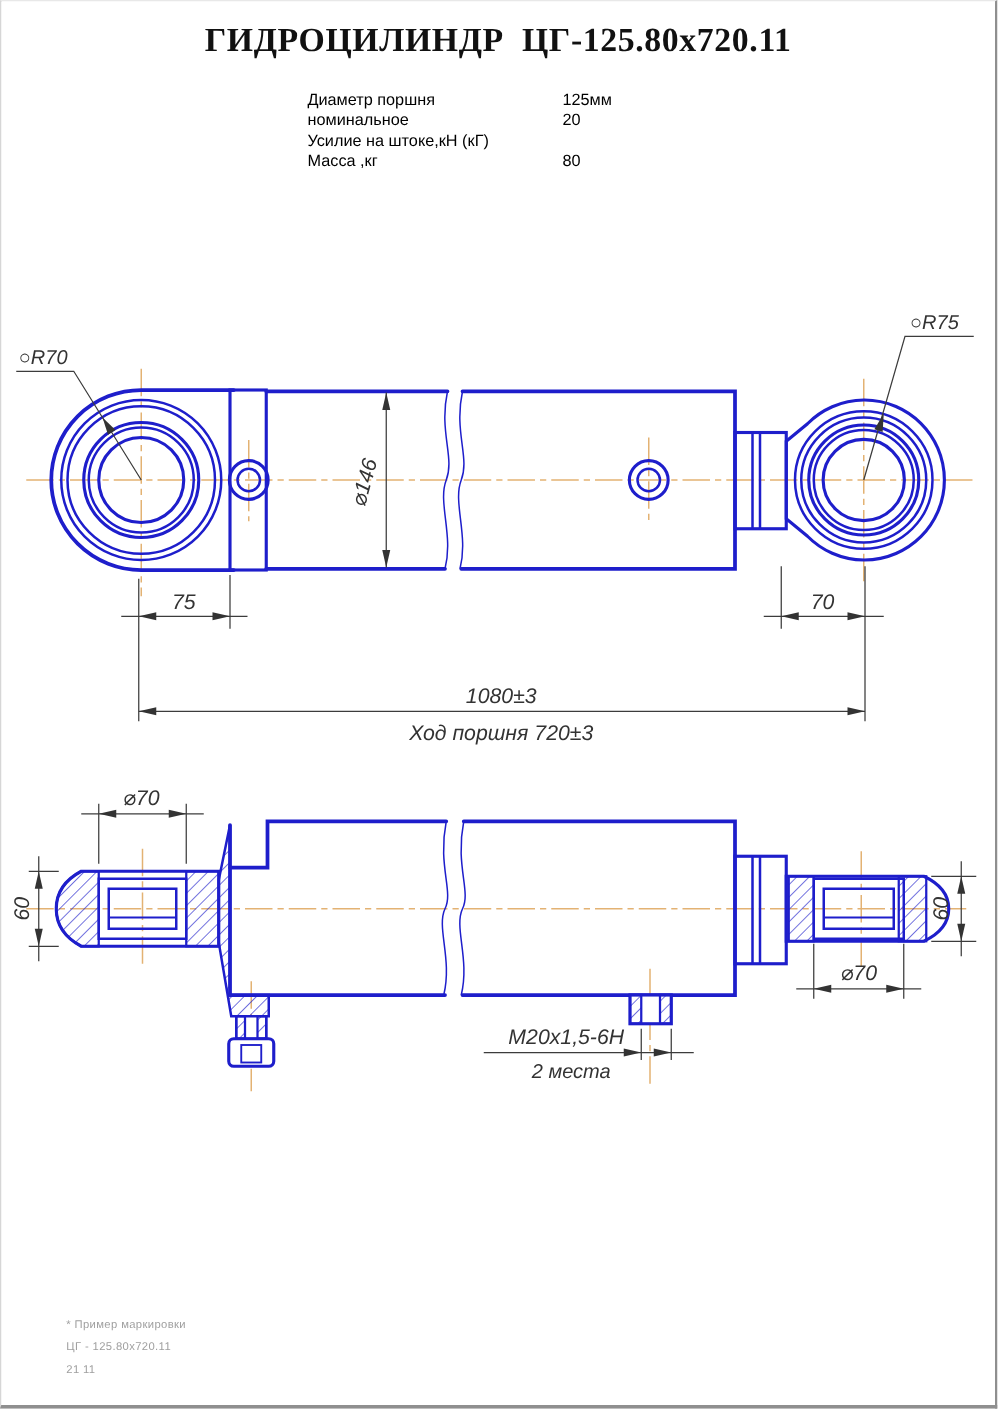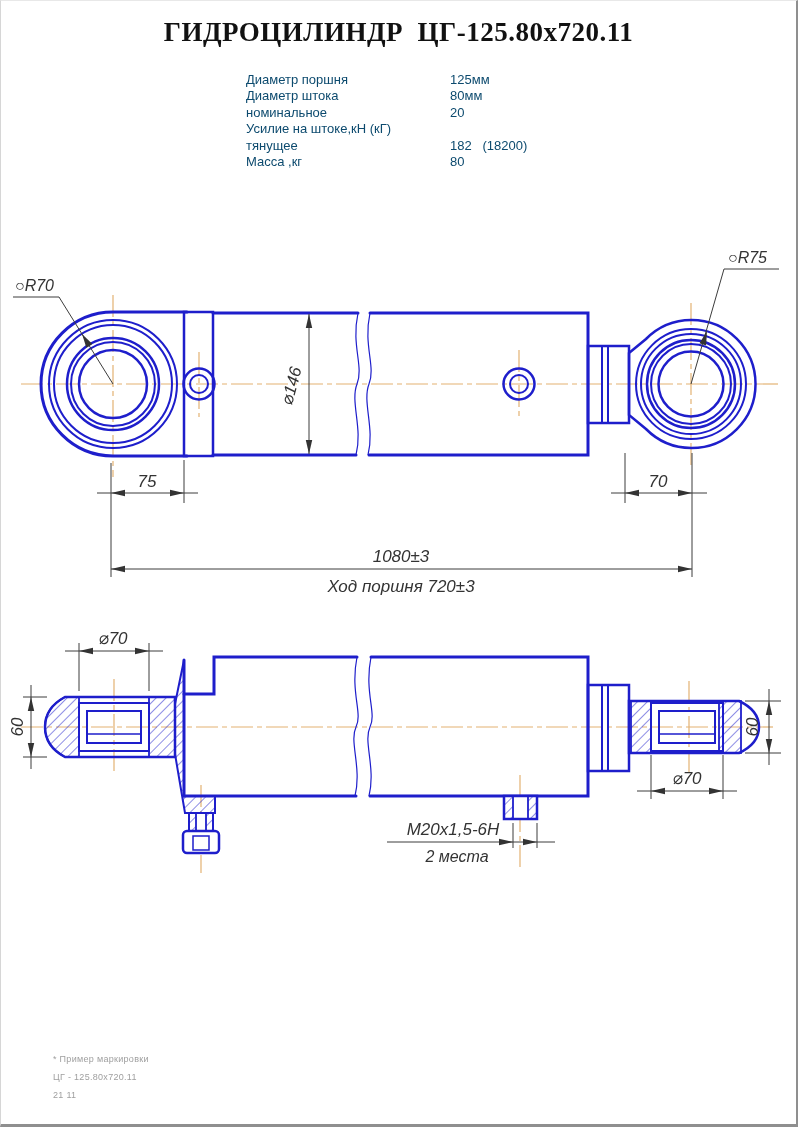--- a/index.html
+++ b/index.html
@@ -8,21 +8,21 @@
     background:#fff;overflow:hidden;
     border-top:1px solid #e8e8e8;border-left:1px solid #d6d6d6;
     border-right:2px solid #8f8f8f;border-bottom:3px solid #8f8f8f;
     font-family:"Liberation Sans",sans-serif;
   }
   .title{
     position:absolute;left:0;top:16px;width:100%;text-align:center;
     font-family:"Liberation Serif",serif;font-weight:bold;font-size:27px;
     color:#111;white-space:pre;letter-spacing:0.5px;box-sizing:border-box;
   }
-  .specs{position:absolute;left:245px;top:71px;font-size:13px;color:#0c4a6e;}
+  .specs{position:absolute;left:245px;top:71px;font-size:13px;color:#000000;}
   .srow{display:flex;height:16.4px;line-height:16.4px;}
   .sl{width:180px;white-space:pre;}
   .sv{white-space:pre;margin-left:24px;}
   .footer{
     position:absolute;left:52px;top:1016px;font-size:9px;color:#9f9f9f;
     line-height:18px;letter-spacing:0.3px;margin-top:33px;
   }
   svg{position:absolute;left:0;top:0;}
   .p3{stroke:#1e1ecb;stroke-width:3;fill:none;stroke-linecap:round;}
   .p25{stroke:#1e1ecb;stroke-width:2.5;fill:none;}
@@ -44,34 +44,26 @@
 <div class="page">
 
   <div class="title">ГИДРОЦИЛИНДР  ЦГ-125.80х720.11</div>
 
   <div class="specs">
     <div class="srow">
         <span class="sl">Диаметр поршня</span>
         <span class="sv">125мм</span>
       </div>
     <div class="srow">
-        <span class="sl">Диаметр штока</span>
-        <span class="sv">80мм</span>
-      </div>
-    <div class="srow">
         <span class="sl">номинальное</span>
         <span class="sv">20</span>
       </div>
     <div class="srow">
         <span class="sl">Усилие на штоке,кН (кГ)</span>
         <span class="sv"></span>
-      </div>
-    <div class="srow">
-        <span class="sl">тянущее</span>
-        <span class="sv">182   (18200)</span>
       </div>
     <div class="srow">
         <span class="sl">Масса ,кг</span>
         <span class="sv">80</span>
       </div>
   </div>
 
   <svg width="798" height="1127" viewBox="0 0 798 1127">
     <defs>
       <pattern id="hatch" width="7" height="7" patternTransform="rotate(45)" patternUnits="userSpaceOnUse">

